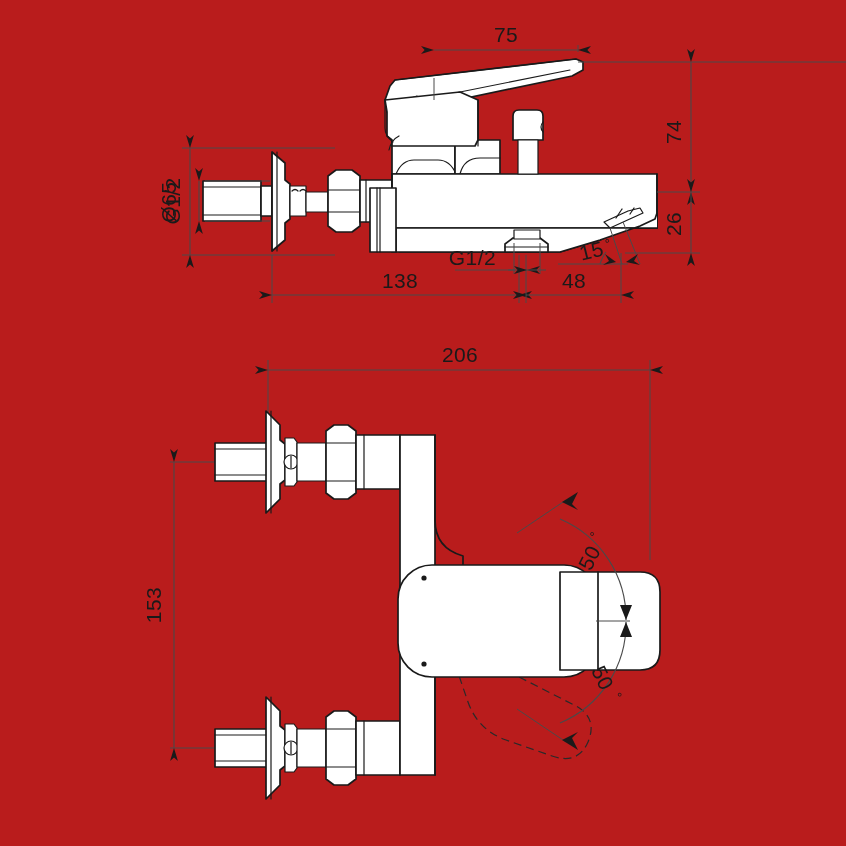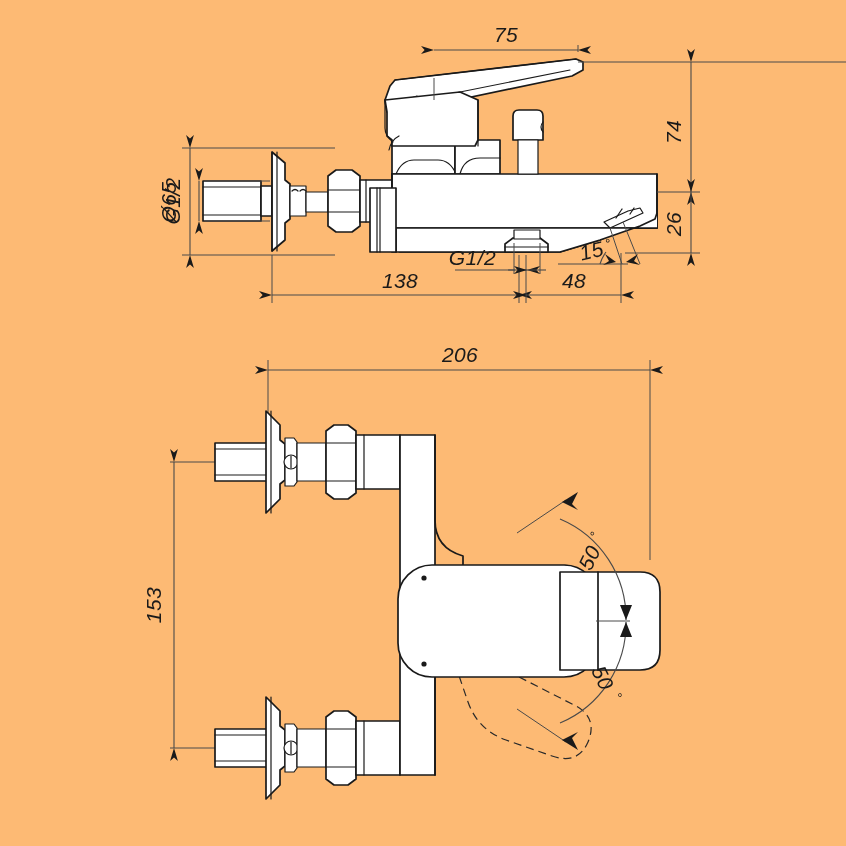--- a/index.html
+++ b/index.html
@@ -11,22 +11,21 @@
   body {
     width: 846px;
     height: 846px;
     font-family: "Liberation Sans", sans-serif;
     overflow: hidden;
   }
   #drawing-root {
     position: relative;
     width: 846px;
     height: 846px;
-    background: #fdba74;
-    font-style: italic;
+    background: #b91c1c;
   }
   svg#tech-drawing {
     display: block;
     width: 846px;
     height: 846px;
   }
   .outline {
     fill: none;
     stroke: #1a1a1a;
     stroke-width: 1.7;

